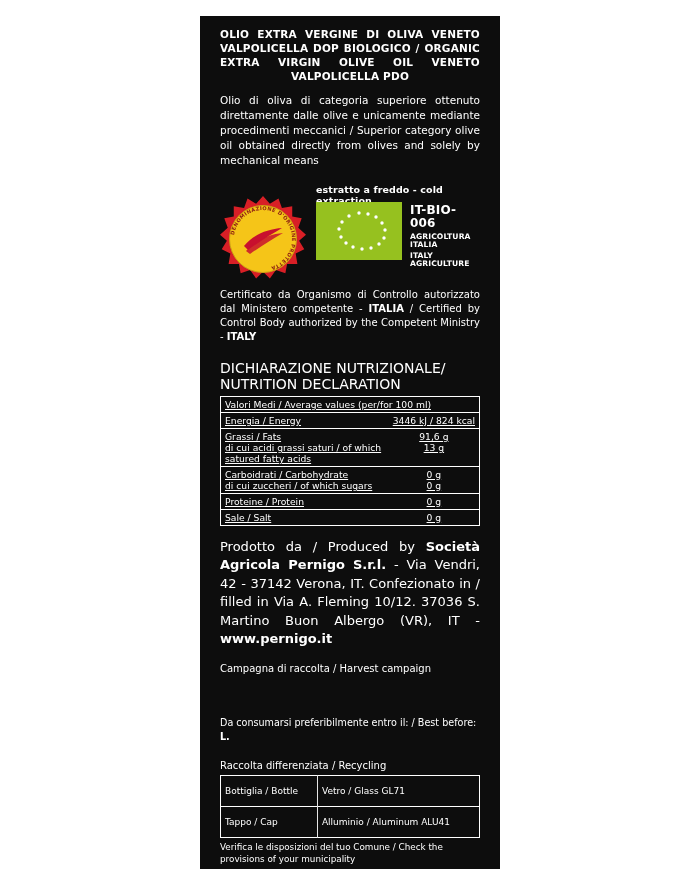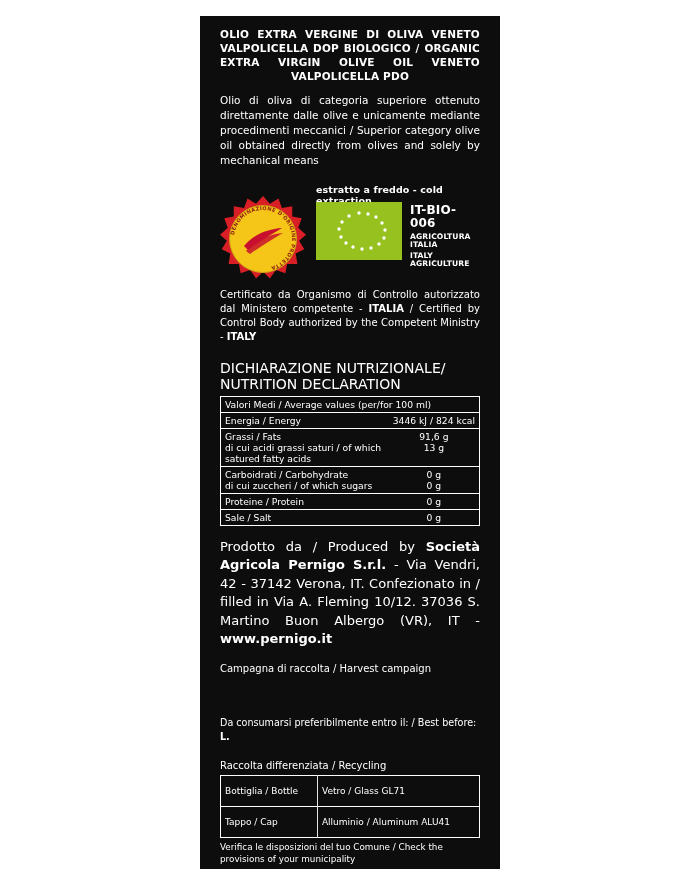--- a/index.html
+++ b/index.html
@@ -138,20 +138,21 @@
   table.nutri {
     width: 260px;
     border-collapse: collapse;
     font-size: 9.2px;
     border: 1px solid #ffffff;
   }
   table.nutri td {
     border-top: 1px solid #ffffff;
     padding: 2px 4px;
     vertical-align: top;
+    text-decoration: underline;
   }
   table.nutri tr:first-child td { border-top: none; }
   td.val { text-align: center; white-space: nowrap; }
   .sub-line { display: block; }
   .producer {
     font-size: 13px;
     line-height: 1.42;
     text-align: justify;
     margin: 12px 0 0 0;
   }

